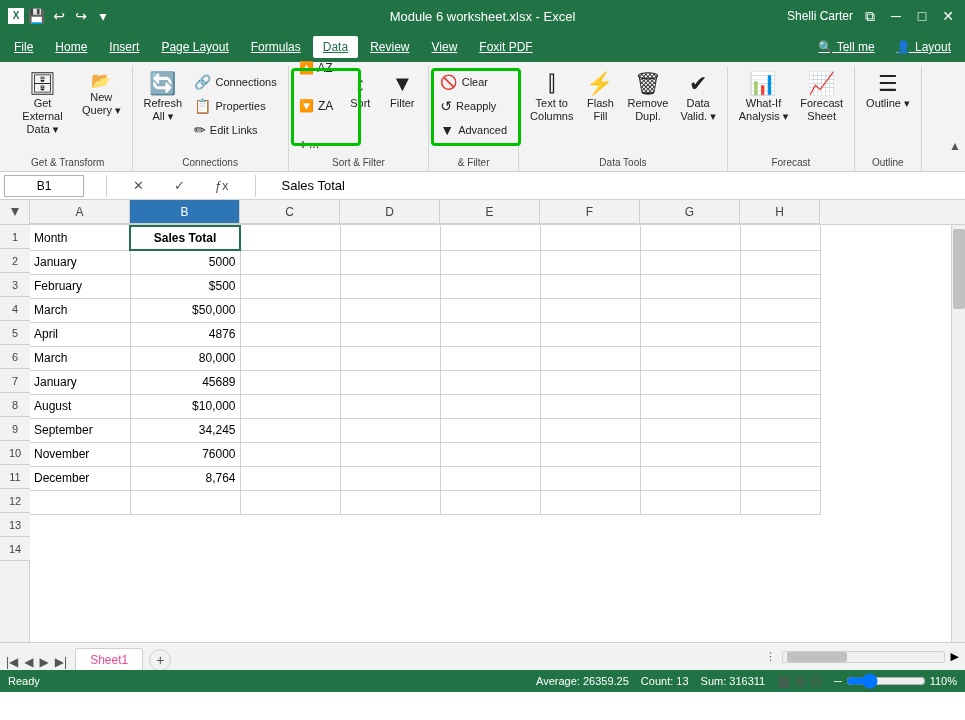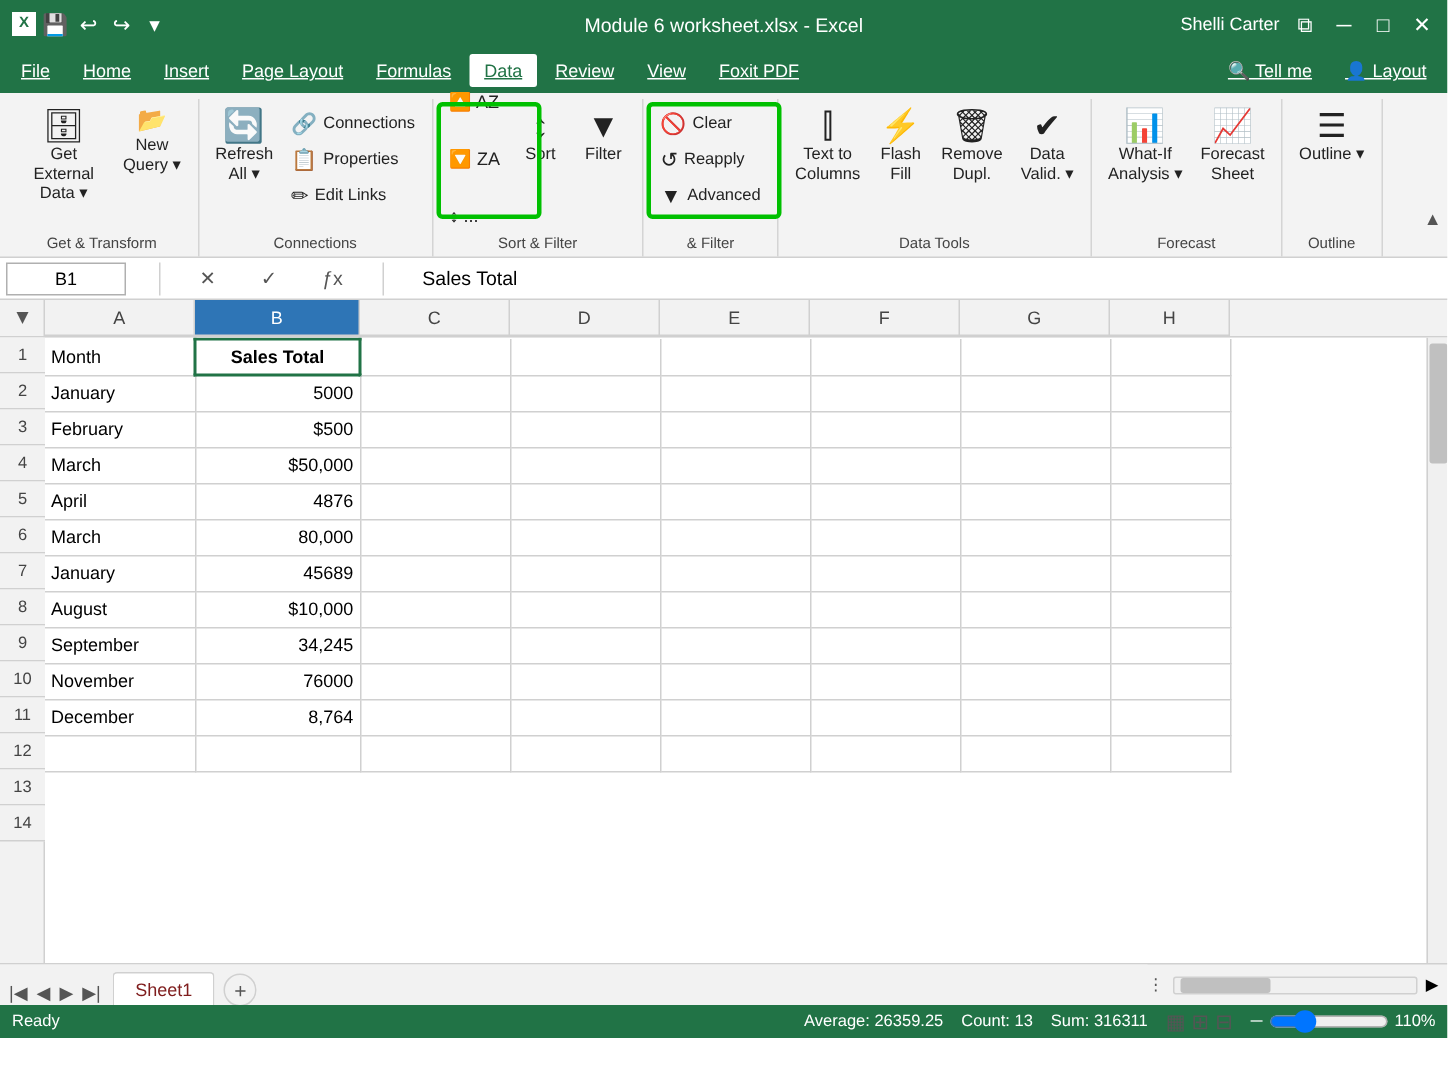--- a/index.html
+++ b/index.html
@@ -235,21 +235,21 @@
       font-size: 12px;
       cursor: pointer;
       border: 1px solid #d0d0d0;
       border-bottom: none;
       border-radius: 3px 3px 0 0;
       background: #e0e0e0;
       color: #333;
     }
     .sheet-tab.active {
       background: #fff;
-      color: #7f1d1d;
+      color: #ec4899;
       font-weight: 500;
       border-bottom: 1px solid #fff;
       margin-bottom: -1px;
     }
     .add-sheet-btn {
       width: 22px;
       height: 22px;
       display: flex;
       align-items: center;
       justify-content: center;

